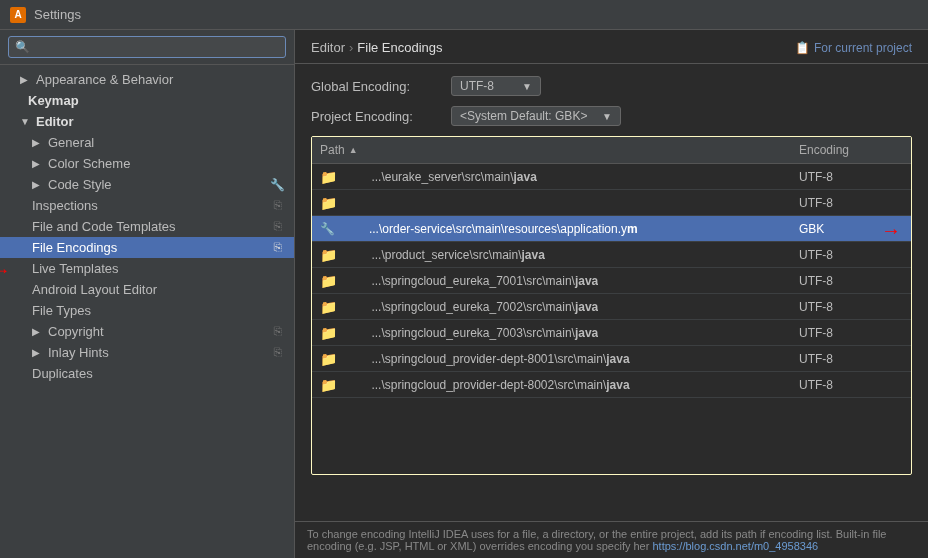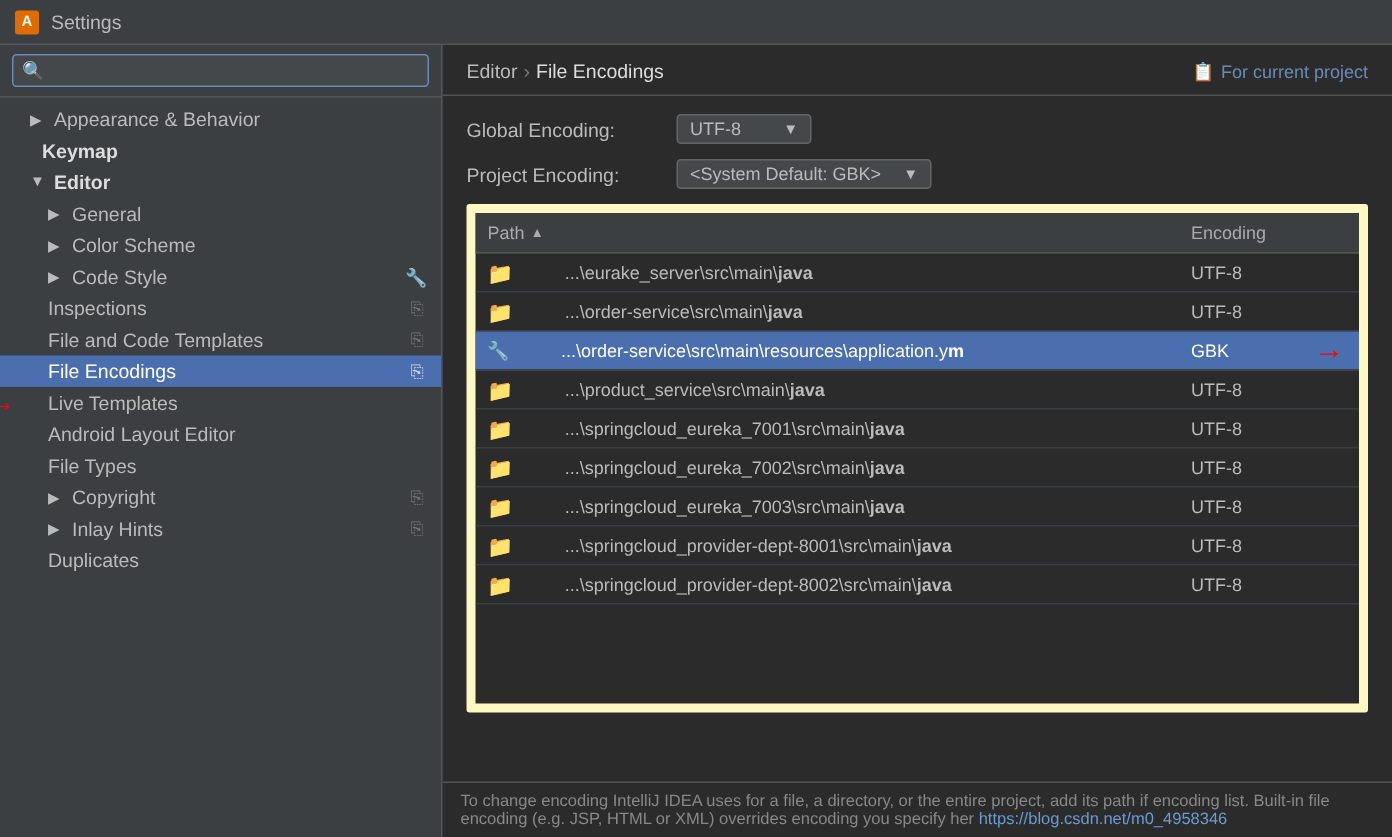--- a/index.html
+++ b/index.html
@@ -167,21 +167,21 @@
     }
     .dropdown-btn-wide {
       min-width: 170px;
     }
     .dropdown-arrow {
       font-size: 10px;
       margin-left: auto;
     }
     
     .file-table {
-      border: 6px solid #fef9c3;
+      border: 1px solid #fef9c3;
       border-radius: 2px;
       flex: 1;
       overflow: hidden;
       display: flex;
       flex-direction: column;
     }
     .table-header {
       display: flex;
       background: #3c3f41;
       border-bottom: 1px solid #555;
@@ -408,21 +408,20 @@
             <div class="td-path">
               <span class="folder-icon">📁</span>
               <span class="path-text">...\eurake_server\src\main\<span class="path-bold">java</span></span>
             </div>
             <div class="td-encoding">UTF-8</div>
           </div>
 
           <div class="table-row">
             <div class="td-path">
               <span class="folder-icon">📁</span>
-              <span class="path-text">...\order-service\src\main\<span class="path-bold">java</span></span>
             </div>
             <div class="td-encoding">UTF-8</div>
           </div>
 
           <div class="table-row selected" style="position:relative;">
             <div class="td-path">
               <span class="file-icon-green" style="font-size:12px;">🔧</span>
               <span class="path-text">...\order-service\src\main\resources\application.y<span class="path-bold">m</span></span>
             </div>
             <div class="td-encoding">GBK</div>

